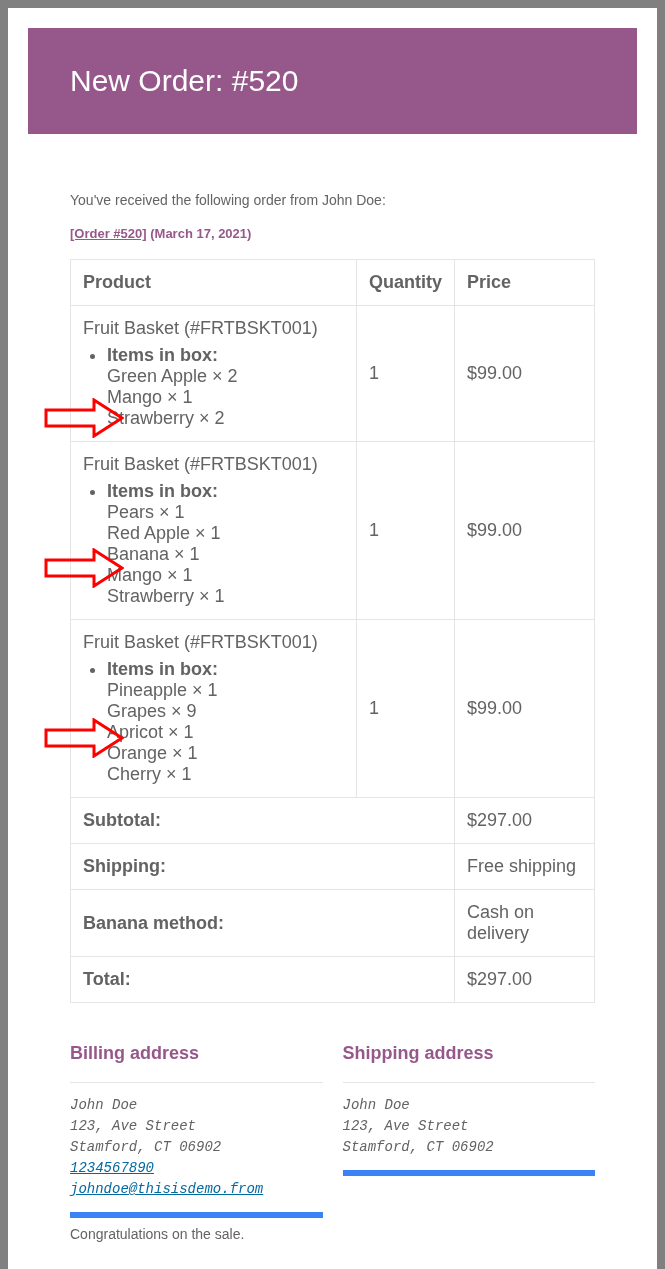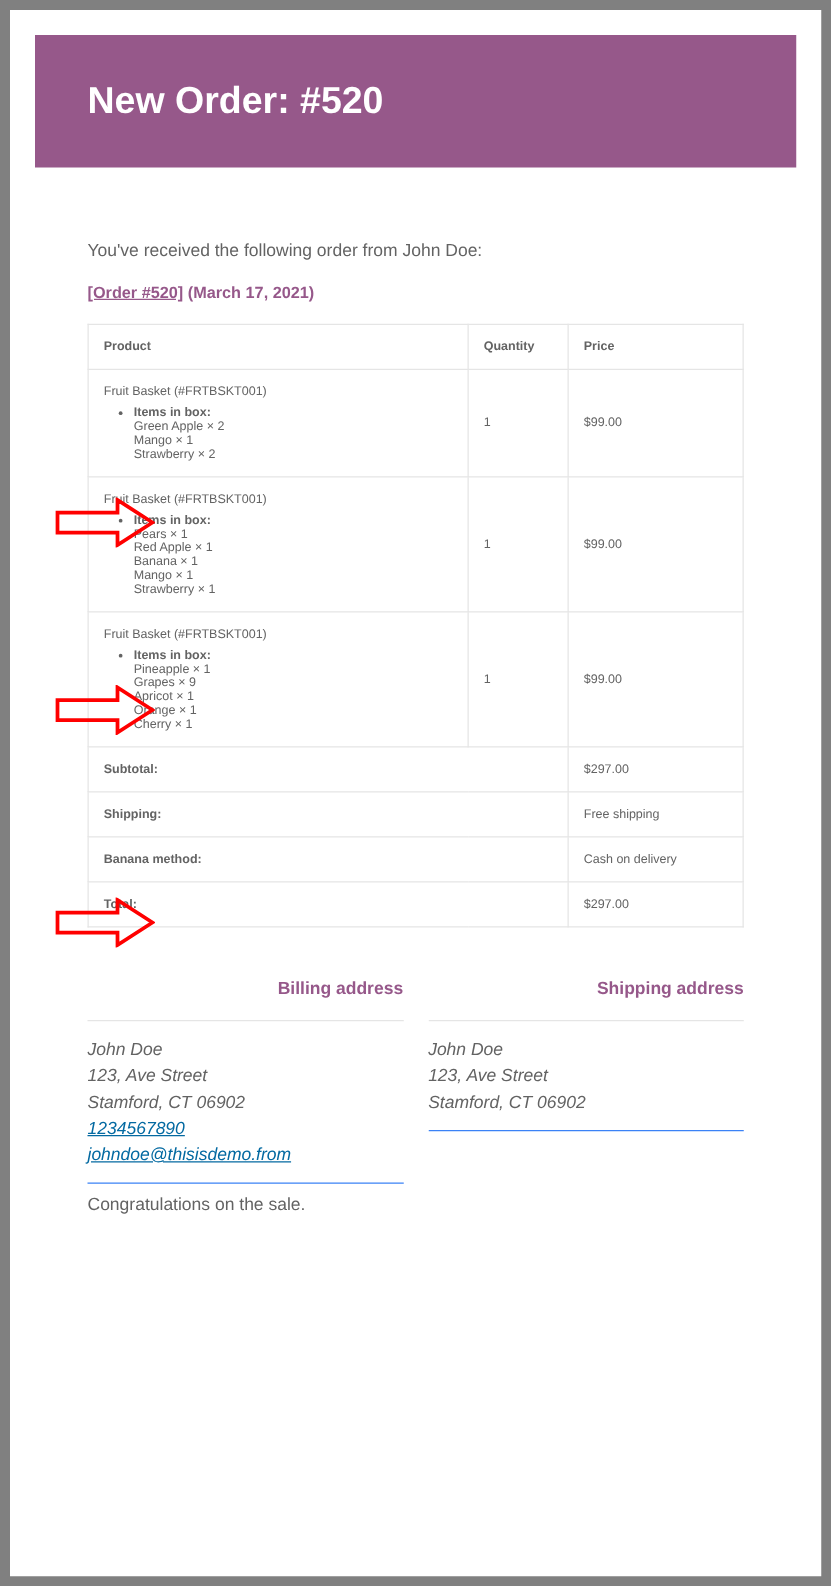--- a/index.html
+++ b/index.html
@@ -18,21 +18,21 @@
     min-height: 1253px;
   }
   .header-banner {
     background: #96588a;
     color: #fff;
     padding: 36px 42px;
   }
   .header-banner h1 {
     margin: 0;
     font-size: 30px;
-    font-weight: 700;
+    font-weight: 400;
   }
   .content {
     padding: 48px 42px 0 42px;
     margin-top: 10px;
   }
   .intro {
     margin: 0 0 18px 0;
   }
   .order-line {
     margin: 0 0 18px 0;
@@ -41,21 +41,21 @@
     font-weight: bold;
   }
   .order-link {
     color: #96588a;
     text-decoration: underline;
   }
   table.order-table {
     width: 100%;
     border-collapse: collapse;
     color: #636363;
-    font-size: 10px;
+    font-size: 18px;
   }
   table.order-table th,
   table.order-table td {
     border: 1px solid #e5e5e5;
     padding: 12px;
     text-align: left;
     vertical-align: middle;
   }
   table.order-table th {
     font-weight: bold;
@@ -77,31 +77,31 @@
   .addresses {
     display: flex;
     gap: 20px;
     margin-top: 40px;
   }
   .addr-col {
     flex: 1;
   }
   .addr-col h2 {
     color: #96588a;
-    font-size: 14px;
+    font-size: 18px;
     margin: 0 0 18px 0;
-    text-align: right;
   }
   .addr-block {
     border-top: 1px solid #e5e5e5;
-    border-bottom: 1px solid #3b82f6;
+    border-bottom: 6px solid #3b82f6;
     padding: 12px 0;
     font-style: italic;
     line-height: 1.5;
     color: #636363;
+    font-family: Liberation Mono, monospace;
   }
   .addr-block a {
     color: #0369a1;
     text-decoration: underline;
   }
   .congrats {
     margin-top: 8px;
   }
   
   .arrow {

